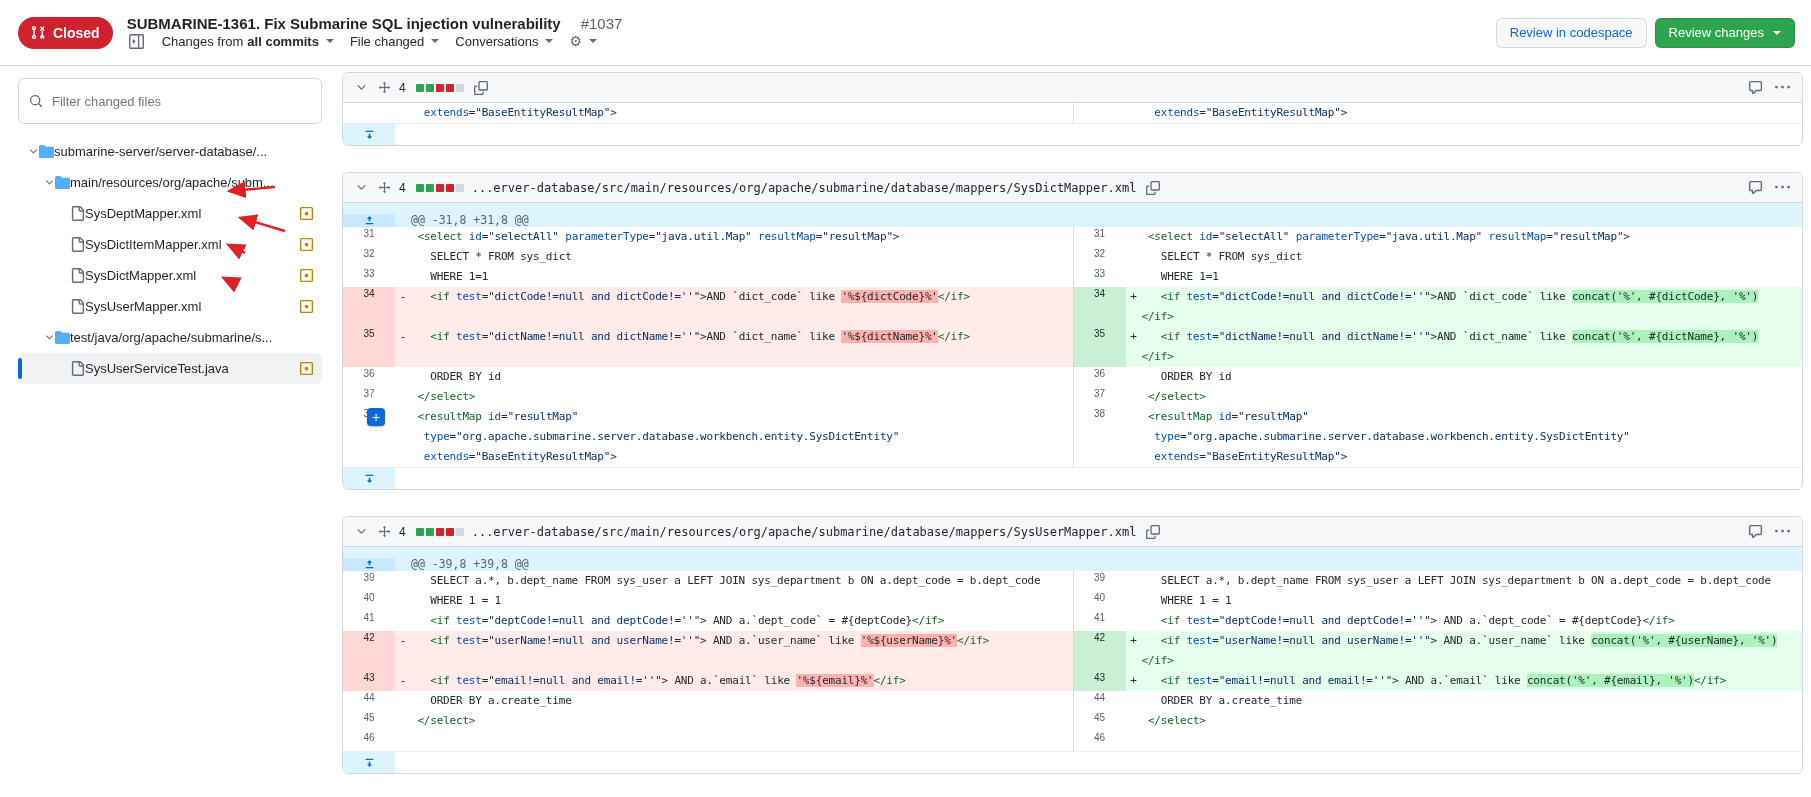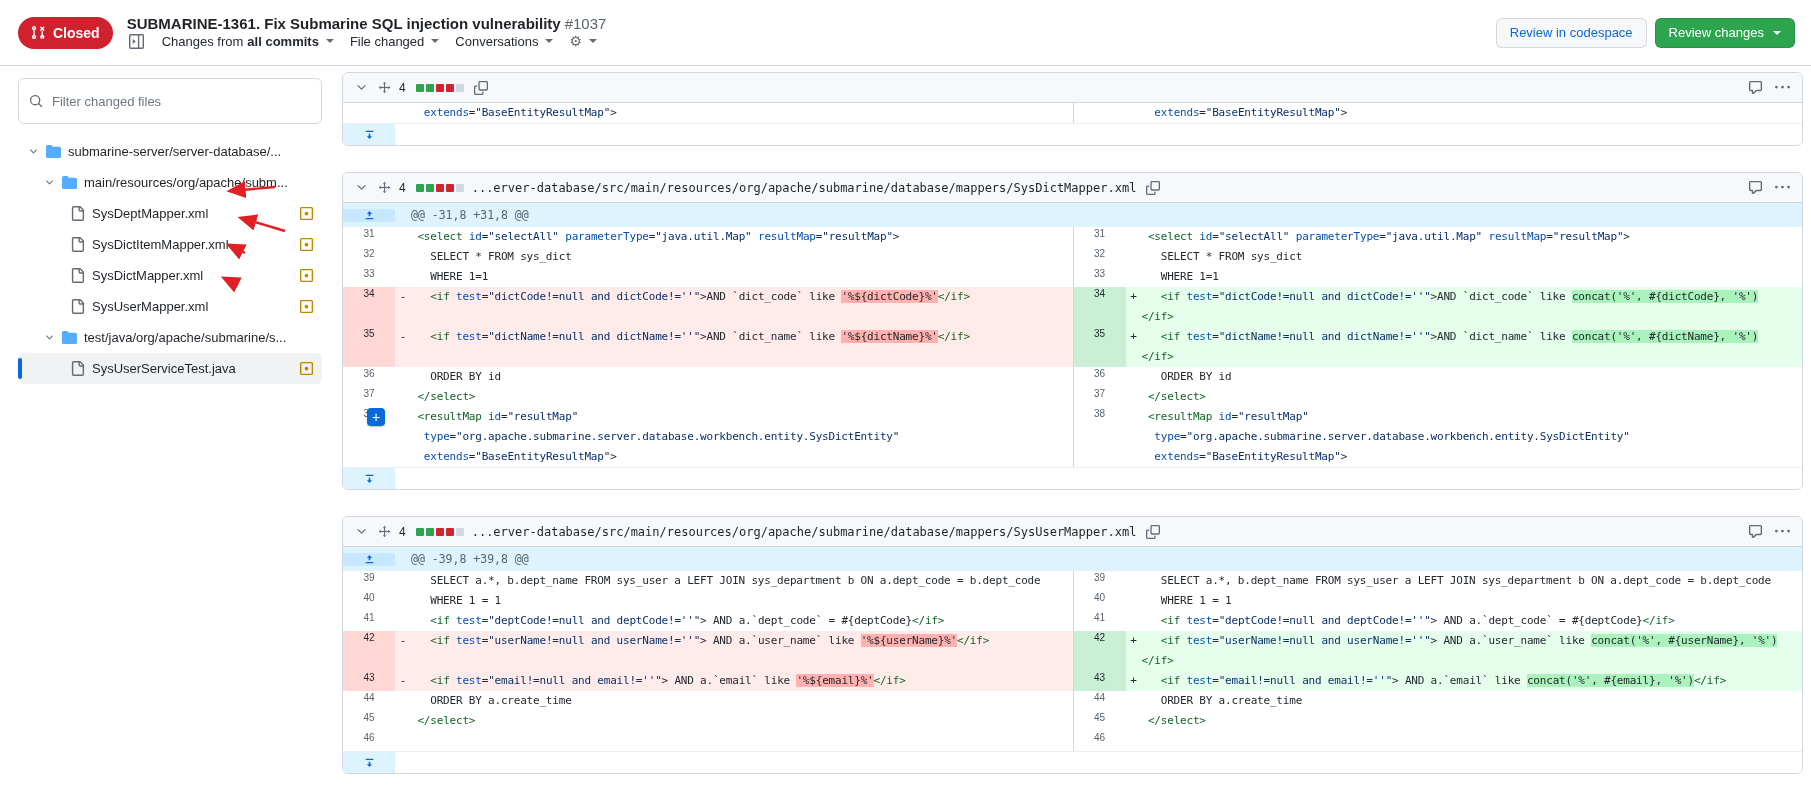--- a/index.html
+++ b/index.html
@@ -8,21 +8,21 @@
   .icn{display:inline-flex;align-items:center;justify-content:center}
   .icn svg{display:block}
 
   
   .pr-header{height:66px;border-bottom:1px solid #d0d7de;display:flex;align-items:center;
     padding:0 16px 0 18px;gap:14px;background:#fff}
   .closed-badge{display:inline-flex;align-items:center;gap:7px;background:#cf222e;color:#fff;
     border-radius:999px;padding:0 13px;height:32px;font-weight:700;font-size:14px;flex:none}
   .title-block{flex:1;min-width:0}
   .title-row{font-size:15px;font-weight:700;white-space:nowrap}
-  .pr-number{color:#59636e;font-weight:400;margin-left:4px}
+  .pr-number{color:#59636e;font-weight:400;margin-left:20px}
   .toolbar{display:flex;align-items:center;gap:16px;font-size:13px;color:#24292f}
   .tb-item{display:inline-flex;align-items:center;gap:4px;cursor:pointer;white-space:nowrap}
   .tb-item b{font-weight:700}
   .caret{display:inline-block;width:0;height:0;border-left:4px solid transparent;
     border-right:4px solid transparent;border-top:4px solid #636c76;margin-left:3px}
   .caret.white{border-top-color:#fff}
   .gear{font-size:14px;color:#636c76;line-height:1}
   .header-actions{display:flex;gap:8px;align-items:center;flex:none}
   .btn-codespace{background:#f6f8fa;border:1px solid rgba(31,35,40,.15);color:#0969da;border-radius:6px;
     height:30px;padding:0 13px;font-size:13px;font-weight:500;font-family:inherit;cursor:pointer}
@@ -31,21 +31,21 @@
     display:inline-flex;align-items:center;gap:6px}
 
   
   .layout{display:flex;height:731px}
   aside{width:332px;min-width:332px;padding:12px 10px 0 18px;overflow:hidden}
   .filter-box{display:flex;align-items:center;gap:7px;border:1px solid #d0d7de;border-radius:6px;
     height:46px;padding:0 10px;background:#fff}
   .filter-box input{border:none;outline:none;font-size:13px;color:#1f2328;width:100%;font-family:inherit;background:transparent}
   .filter-box input::placeholder{color:#6e7781}
   .tree{margin-top:12px}
-  .tree-row{display:flex;align-items:center;gap:7px;height:31px;font-size:13px;position:relative;
+  .tree-row{display:flex;align-items:center;height:31px;font-size:13px;position:relative;
     border-radius:6px;padding-right:8px;cursor:pointer}
   .tree-row.selected{background:rgba(208,215,222,.32)}
   .tree-row.selected::before{content:"";position:absolute;left:0;top:5px;bottom:5px;width:4px;
     background:#0969da;border-radius:2px}
   .tree-label{white-space:nowrap;overflow:hidden;text-overflow:ellipsis;flex:1;color:#1f2328}
 
   main{flex:1;min-width:0;padding:6px 8px 0 10px;overflow:hidden}
 
   
   .file-card{border:1px solid #d0d7de;border-radius:6px;margin-bottom:26px;overflow:hidden;background:#fff}
@@ -53,21 +53,21 @@
     align-items:center;padding:0 10px;gap:8px;font-size:12px}
   .icon-btn{border:none;background:transparent;padding:2px;cursor:pointer;display:inline-flex;align-items:center}
   .changes-count{color:#1f2328;font-weight:400}
   .diffstat{display:inline-flex;align-items:center}
   .sq{width:8px;height:8px;display:inline-block;margin-left:2px;border-radius:1px}
   .sq.add{background:#2da44e}.sq.del{background:#d1242f}.sq.neutral{background:#d0d7de}
   .file-path{font-family:"DejaVu Sans Mono","Liberation Mono",monospace;font-size:12px;color:#1f2328;
     white-space:nowrap;overflow:hidden;text-overflow:ellipsis}
   .fh-spacer{flex:1}
 
-  .hunk-row{display:flex;align-items:center;background:#ddf4ff;height:24px;
+  .hunk-row{display:flex;align-items:flex-end;background:#ddf4ff;height:24px;
     font-family:"DejaVu Sans Mono","Liberation Mono",monospace;font-size:11.5px;color:#59636e}
   .hunk-btn{width:52px;min-width:52px;border:none;background:#c7e8ff;display:flex;align-items:center;
     justify-content:center;cursor:pointer;padding:0}
   .hunk-label{display:flex;align-items:center;padding-left:16px;white-space:pre}
 
   .diff-row{display:flex}
   .cell{flex:1 1 50%;min-width:0;display:flex;position:relative}
   .cell.right{border-left:1px solid #d0d7de}
   .gutter{width:52px;min-width:52px;text-align:center;
     font-family:Liberation Sans, sans-serif;font-size:10px;color:#59636e;

